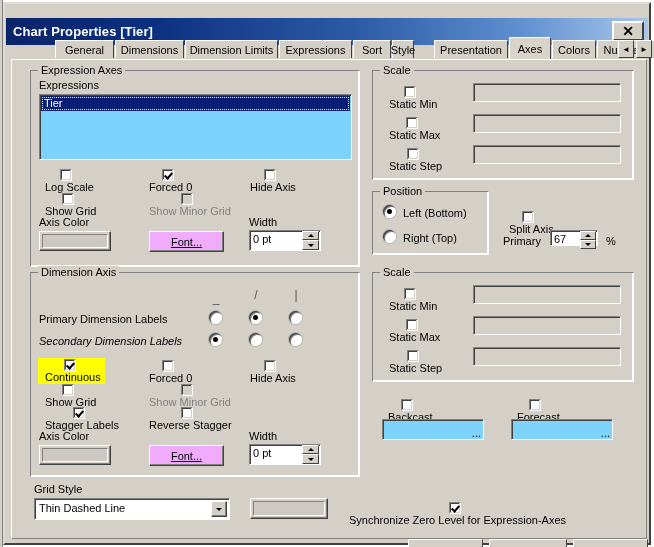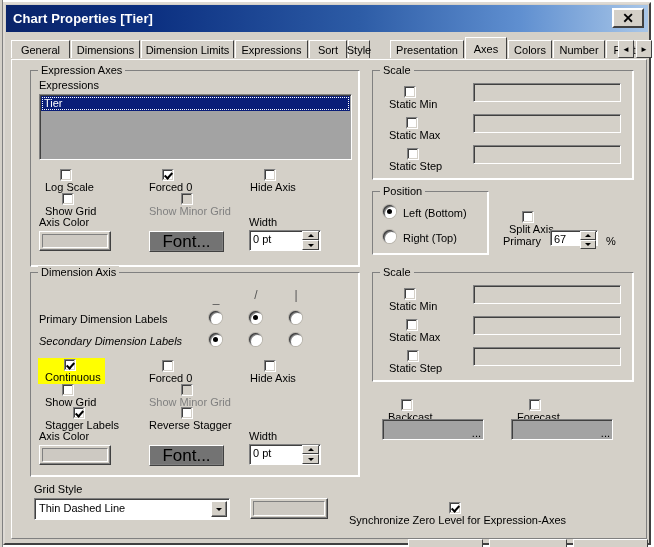--- a/index.html
+++ b/index.html
@@ -35,21 +35,21 @@
     left: 0; top: 0;
     width: 3px; height: 547px;
     background: #d4d0c8;
     border-right: 1px solid #808080;
     box-sizing: border-box;
   }
 
   
   .titlebar {
     position: absolute;
-    left: 1px; top: 1px;
+    left: 1px; top: 14px;
     width: 642px;
     height: 27px;
     background: linear-gradient(to right, #0a246a 0%, #0b2f80 22%, #2d5ca6 55%, #5f8fd0 80%, #a8c6e8 100%);
     display: flex;
     align-items: center;
   }
   .title-text {
     color: #ffffff;
     font-size: 13px;
     font-weight: bold;
@@ -96,20 +96,21 @@
     border-top: 1px solid #ffffff;
     border-right: 1px solid #404040;
     box-sizing: border-box;
     display: flex;
     align-items: center;
     justify-content: center;
     font-size: 11px;
     white-space: nowrap;
     cursor: default;
     padding: 0 2px;
+    margin-left: 44px;
   }
   .tab.selected {
     top: 0px;
     height: 22px;
     background: #d8d4cc;
     border-left: 1px solid #ffffff;
     border-top: 1px solid #ffffff;
     border-right: 1px solid #404040;
     border-bottom: none;
     z-index: 5;
@@ -240,21 +241,21 @@
     top: 4px;
     width: 5px;
     height: 5px;
     border-radius: 50%;
     background: #000000;
   }
 
   
   .sunken {
     position: absolute;
-    background: #a3a3a3;
+    background: #7dd3fc;
     border-left: 1px solid #808080;
     border-top: 1px solid #808080;
     border-right: 1px solid #ffffff;
     border-bottom: 1px solid #ffffff;
     box-shadow: inset 1px 1px 0 #404040;
     box-sizing: border-box;
   }
   .sunken.gray { background: #d4d0c8; }
   .sunken-text {
     position: absolute;
@@ -277,32 +278,33 @@
     line-height: 15px;
     box-sizing: border-box;
     outline: 1px dotted #ffffff;
     outline-offset: -2px;
     cursor: default;
   }
 
   
   .btn {
     position: absolute;
-    background: #737373;
+    background: #f0abfc;
     border-left: 1px solid #ffffff;
     border-top: 1px solid #ffffff;
     border-right: 1px solid #404040;
     border-bottom: 1px solid #404040;
     box-shadow: inset -1px -1px 0 #808080;
     box-sizing: border-box;
     display: flex;
     align-items: center;
     justify-content: center;
-    font-size: 17px;
-    cursor: default;
+    font-size: 11px;
+    cursor: default;
+    text-decoration: underline;
   }
 
   
   .swatch {
     position: absolute;
     background: #d4d0c8;
     border-left: 1px solid #ffffff;
     border-top: 1px solid #ffffff;
     border-right: 1px solid #404040;
     border-bottom: 1px solid #404040;

